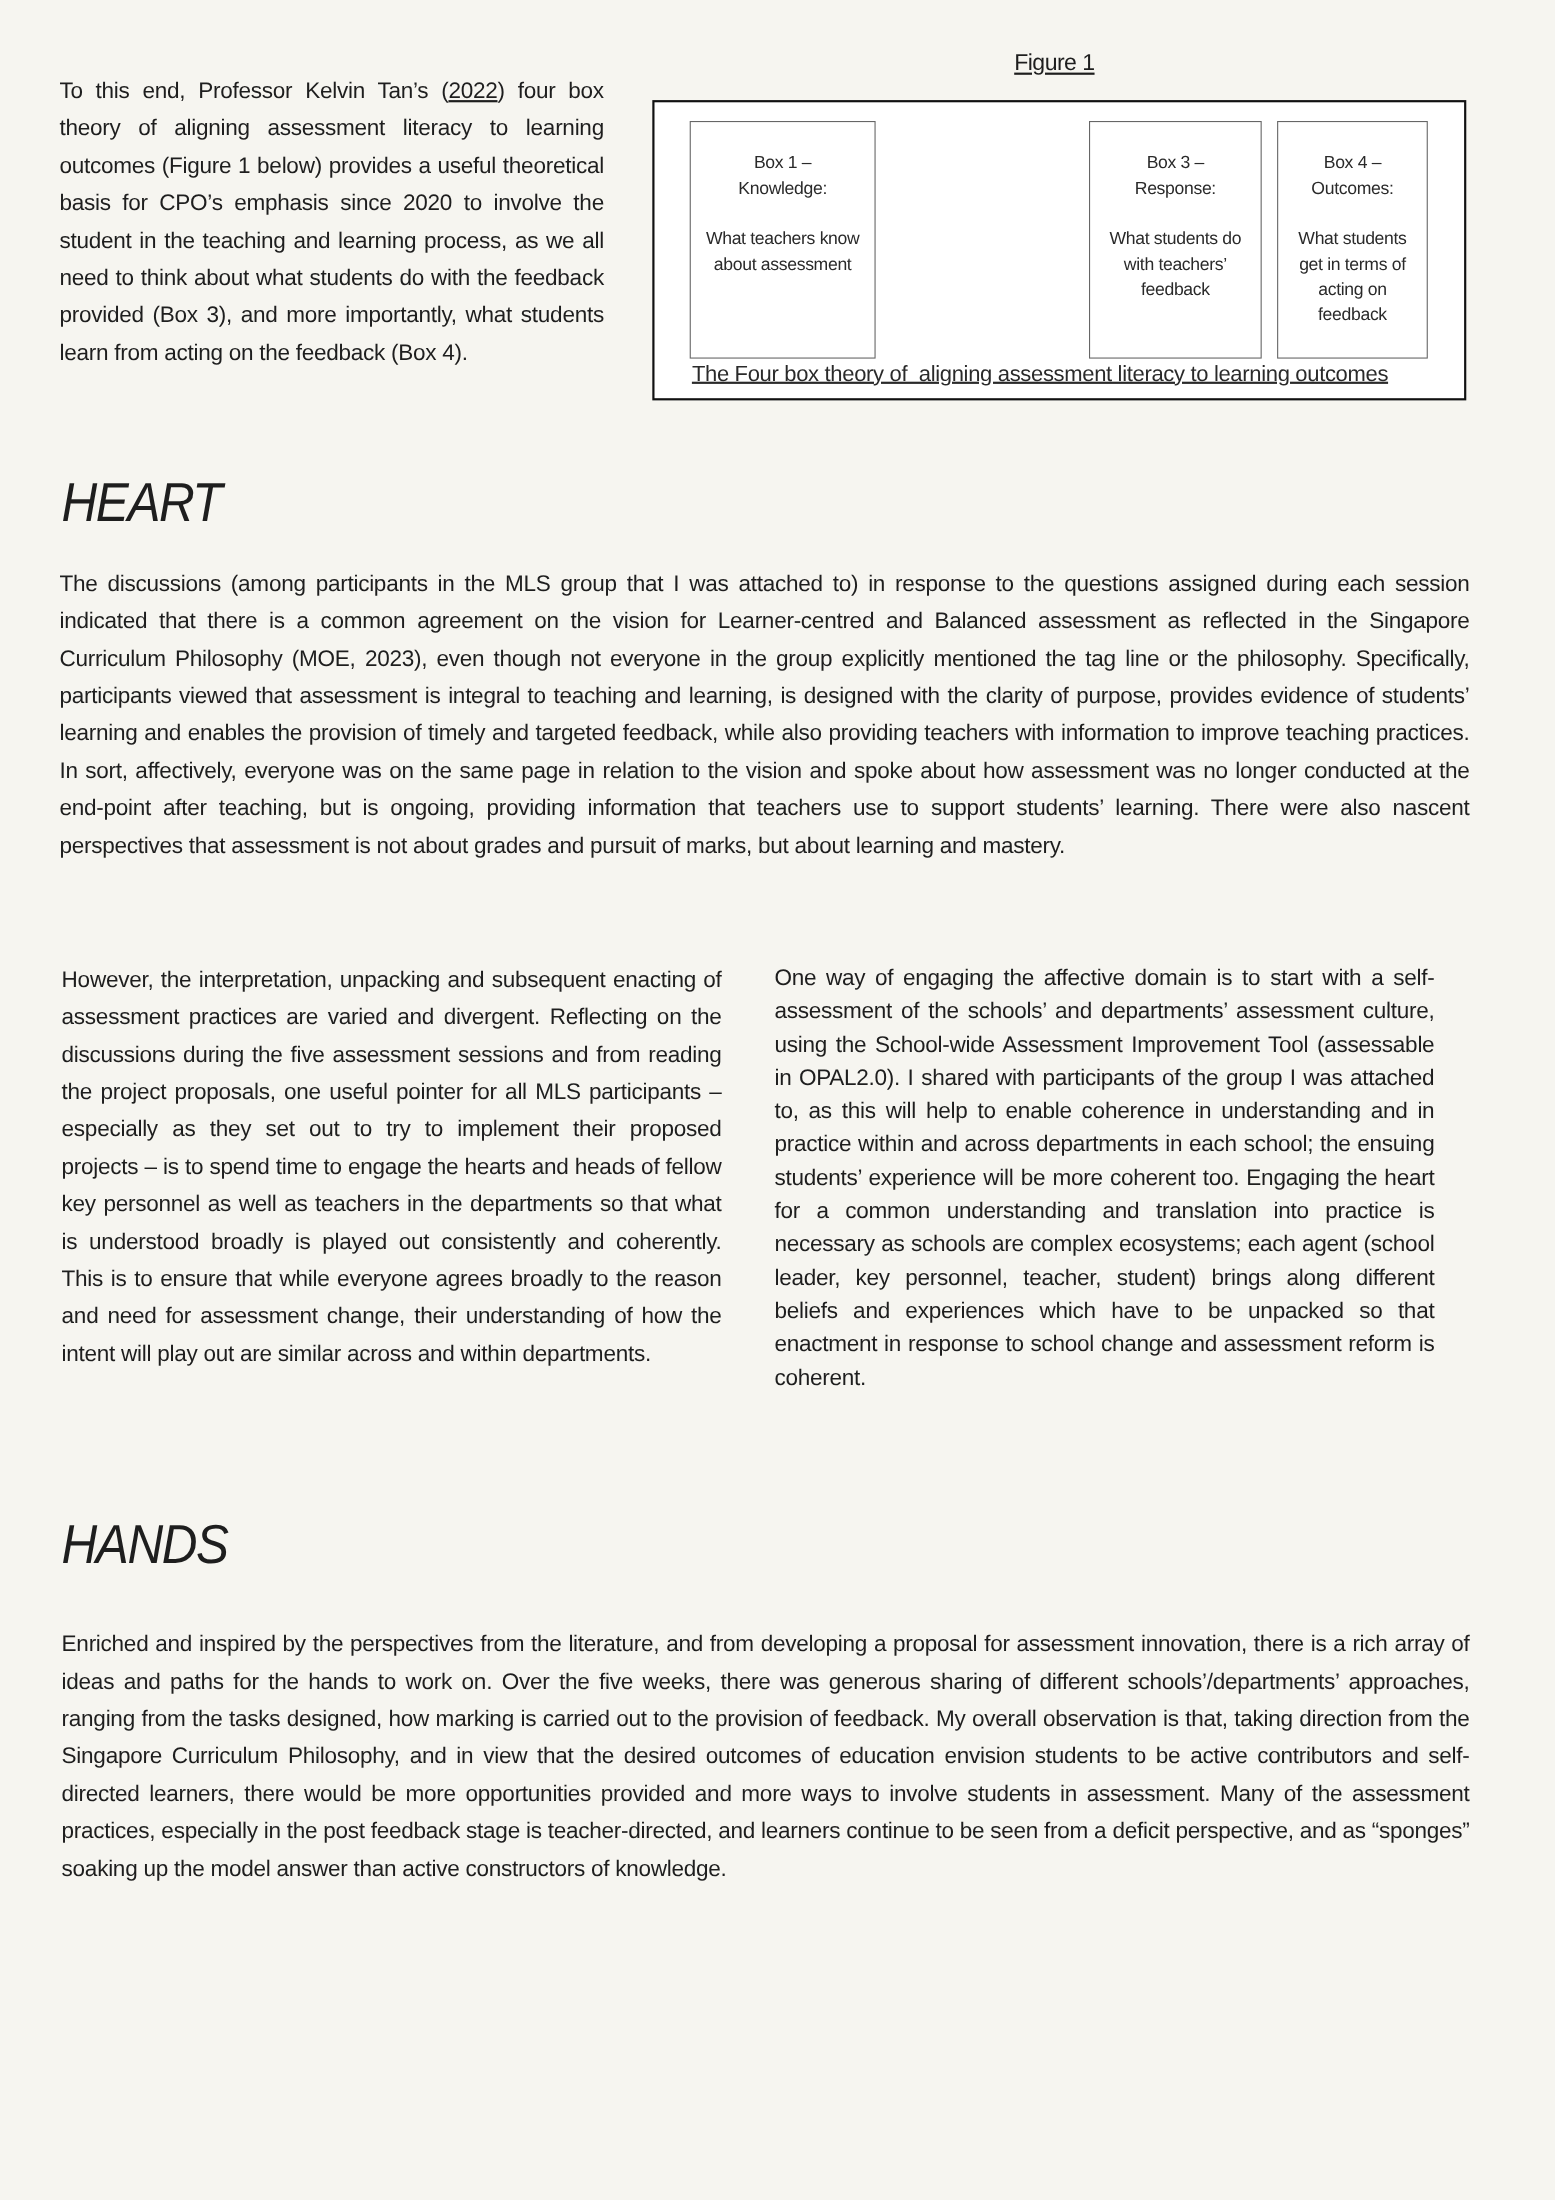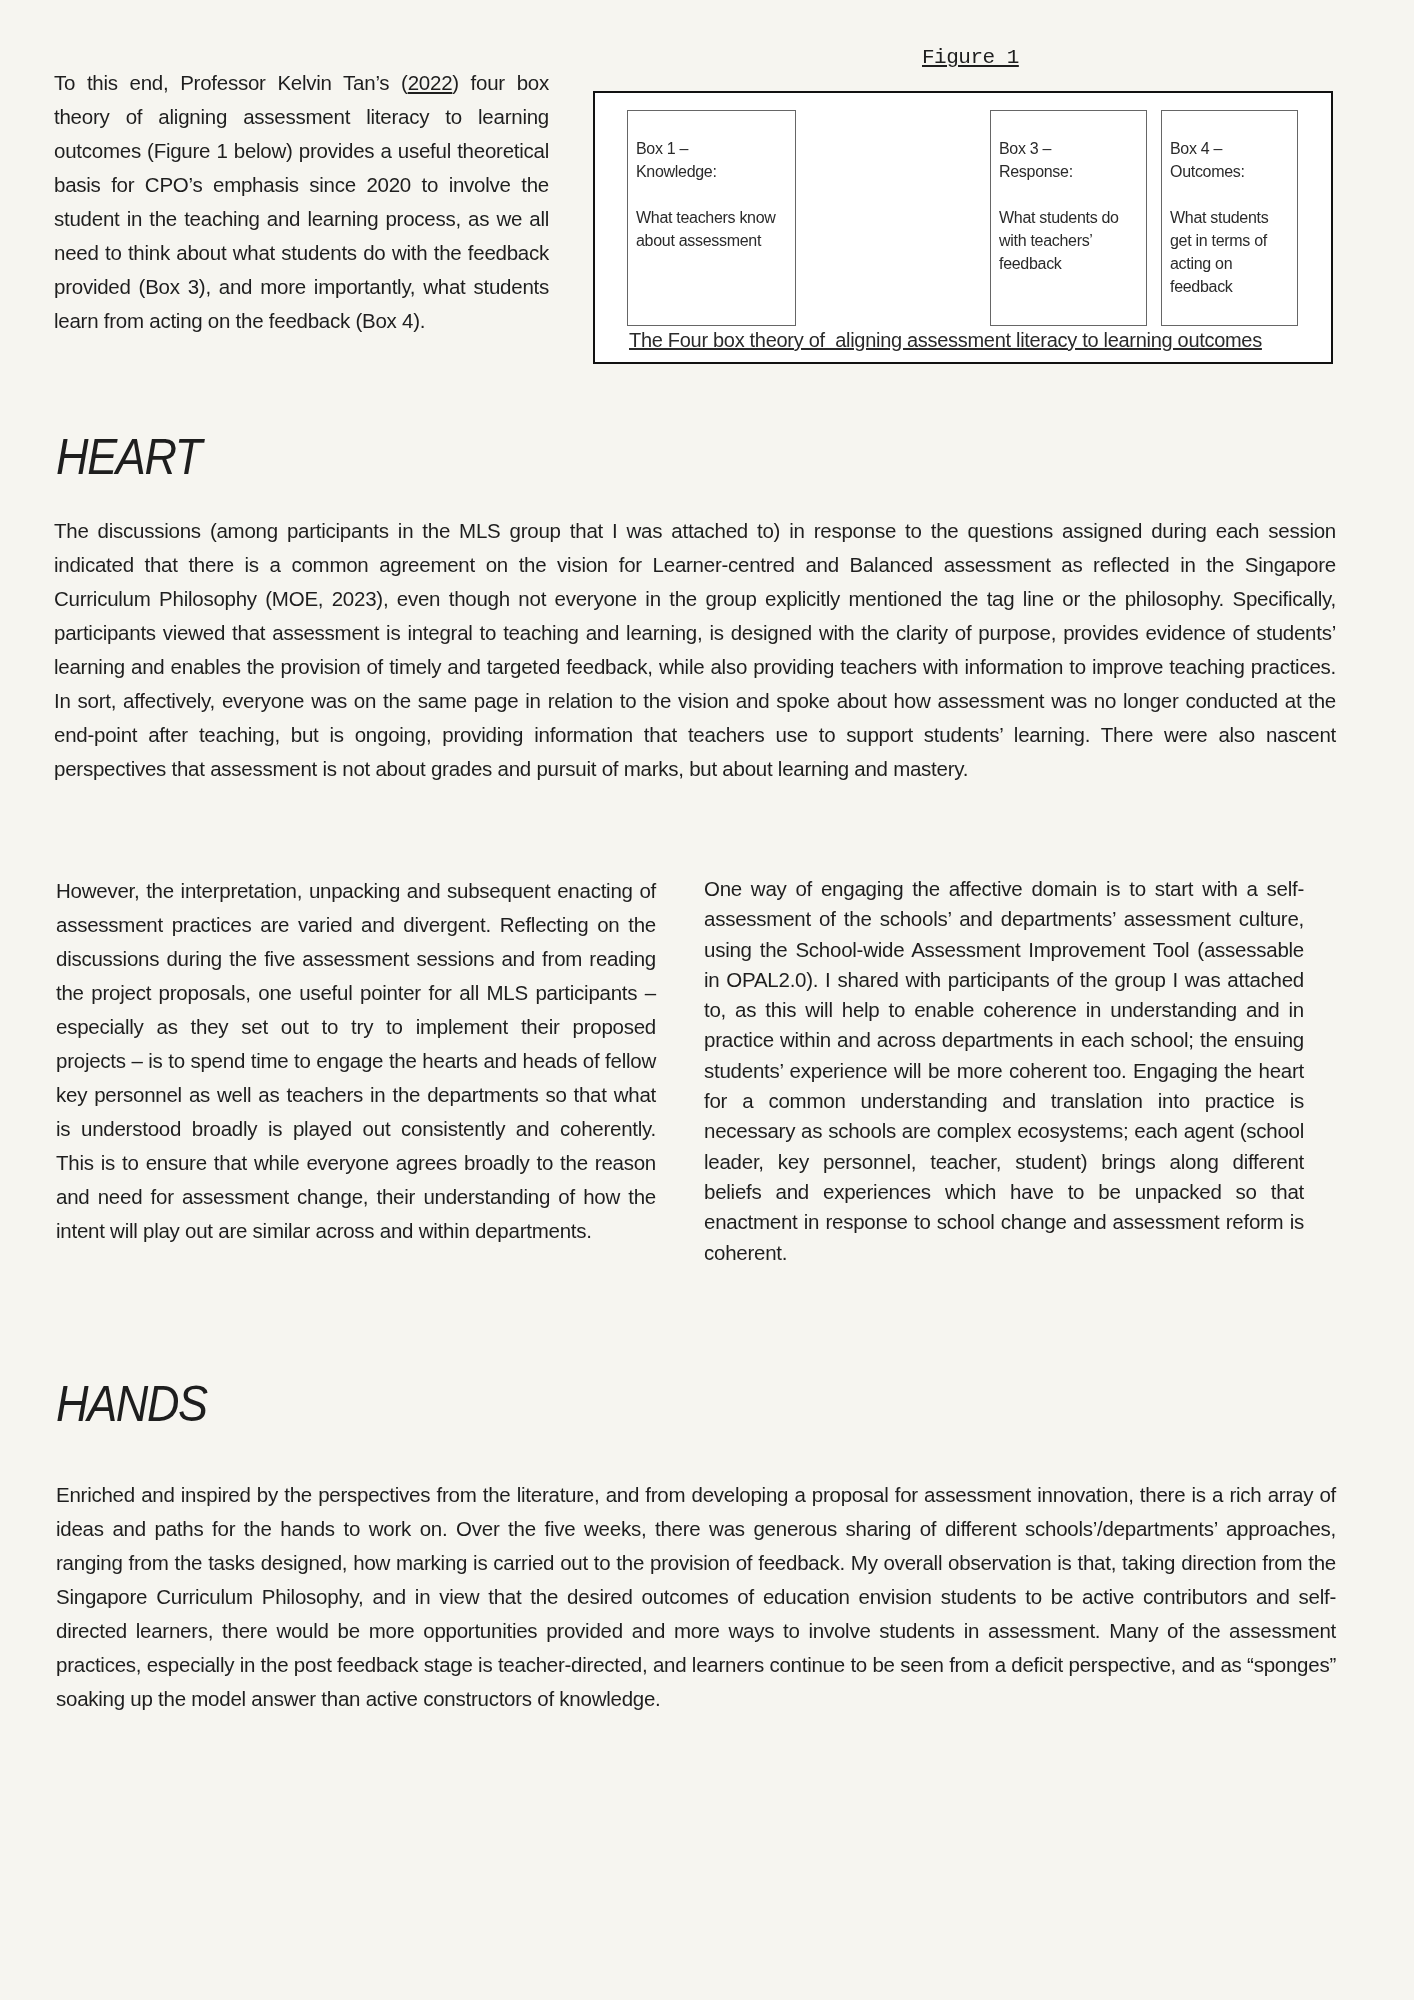--- a/index.html
+++ b/index.html
@@ -37,30 +37,31 @@
   }
   .h-heart { left: 56px; top: 428px; }
   .h-hands { left: 56px; top: 1375px; }
   .heart-p { left: 54px; top: 514px; width: 1282px; }
   .col-left { left: 56px; top: 874px; width: 600px; }
   .col-right { left: 704px; top: 874px; width: 600px; }
   .hands-p { left: 56px; top: 1478px; width: 1280px; }
 
   .fig-title {
     position: absolute; left: 922px; top: 46px;
-    font-family: Liberation Mono, monospace;
+    font-family: Liberation Sans, sans-serif;
     font-size: 21px; text-decoration: underline;
     letter-spacing: -0.5px;
   }
   .figure {
     position: absolute; left: 593px; top: 91px;
     width: 740px; height: 273px;
     border: 2px solid #111;
     background: #fff;
     box-sizing: border-box;
+    text-align: center;
   }
   .box {
     position: absolute; top: 17px; height: 216px;
     border: 1.5px solid #666;
     box-sizing: border-box;
     padding: 26px 8px 0 8px;
     font-family: "Liberation Sans", sans-serif;
     font-size: 16px; line-height: 23px;
     color: #2a2a2a;
     letter-spacing: -0.3px;

